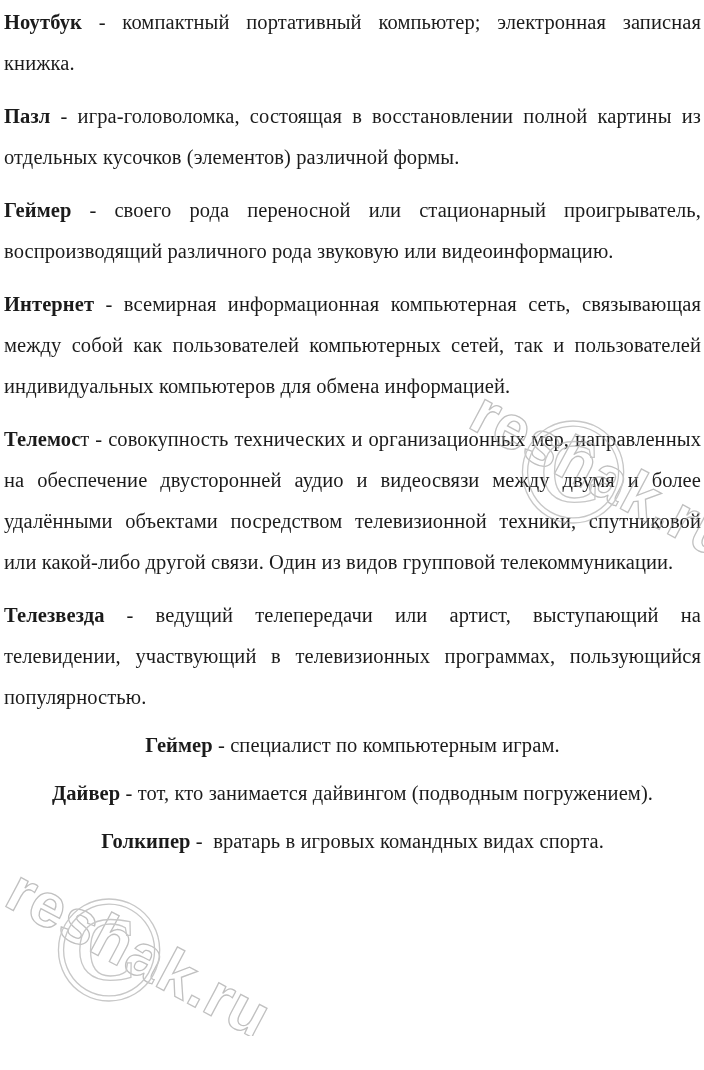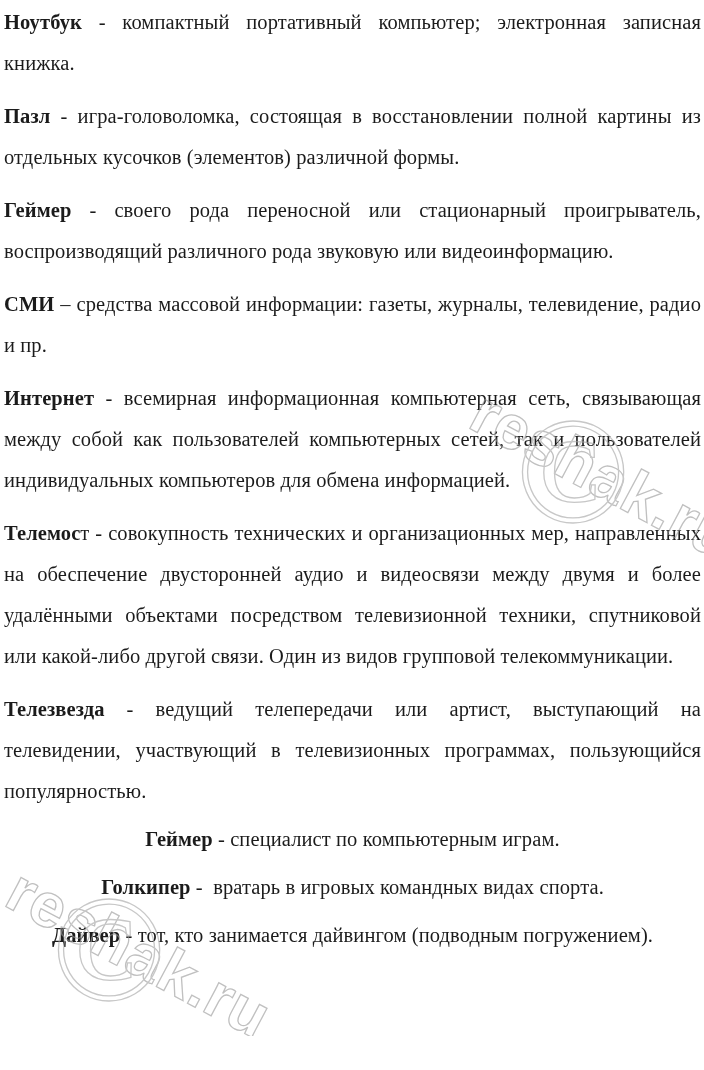--- a/index.html
+++ b/index.html
@@ -115,27 +115,26 @@
 </style>
 </head>
 <body>
 
 <div id="page">
 
   <div class="entries" id="entries">
       <p class="entry gap-lg"><span class="term">Ноутбук</span><span class="body" style="white-space: pre;"> - </span><span class="body">компактный портативный компьютер; электронная записная книжка.</span></p>
       <p class="entry gap-lg"><span class="term">Пазл</span><span class="body" style="white-space: pre;"> - </span><span class="body">игра-головоломка, состоящая в восстановлении полной картины из отдельных кусочков (элементов) различной формы.</span></p>
       <p class="entry gap-lg"><span class="term">Геймер</span><span class="body" style="white-space: pre;"> - </span><span class="body">своего рода переносной или стационарный проигрыватель, воспроизводящий различного рода звуковую или видеоинформацию.</span></p>
-      <p class="entry gap-lg"><span class="term">СМИ</span><span class="body" style="white-space: pre;"> – </span><span class="body">средства массовой информации: газеты, журналы, телевидение, радио и пр.</span></p>
       <p class="entry gap-lg"><span class="term">Интернет</span><span class="body" style="white-space: pre;"> - </span><span class="body">всемирная информационная компьютерная сеть, связывающая между собой как пользователей компьютерных сетей, так и пользователей индивидуальных компьютеров для обмена информацией.</span></p>
       <p class="entry gap-lg"><span class="term">Телемос</span><span class="term-tail">т</span><span class="body" style="white-space: pre;"> - </span><span class="body">совокупность технических и организационных мер, направленных на обеспечение двусторонней аудио и видеосвязи между двумя и более удалёнными объектами посредством телевизионной техники, спутниковой или какой-либо другой связи. Один из видов групповой телекоммуникации.</span></p>
       <p class="entry gap-md"><span class="term">Телезвезда</span><span class="body" style="white-space: pre;"> - </span><span class="body">ведущий телепередачи или артист, выступающий на телевидении, участвующий в телевизионных программах, пользующийся популярностью.</span></p>
       <p class="entry gap-md last-left"><span class="term">Геймер</span><span class="body" style="white-space: pre;"> - </span><span class="body">специалист по компьютерным играм.</span></p>
+      <p class="entry gap-md last-left"><span class="term">Дайвер</span><span class="body" style="white-space: pre;"> - </span><span class="body">тот, кто занимается дайвингом (подводным погружением).</span></p>
       <p class="entry gap-md last-left"><span class="term">Голкипер</span><span class="body" style="white-space: pre;"> -  </span><span class="body">вратарь в игровых командных видах спорта.</span></p>
-      <p class="entry gap-md last-left"><span class="term">Дайвер</span><span class="body" style="white-space: pre;"> - </span><span class="body">тот, кто занимается дайвингом (подводным погружением).</span></p>
     </div>
 
   <div class="watermark" id="watermark-a">
     <span class="wm-text">reshak.ru</span>
     <span class="wm-copy">©</span>
   </div>
 
   <div class="watermark" id="watermark-b">
     <span class="wm-text">reshak.ru</span>
     <span class="wm-copy">©</span>

